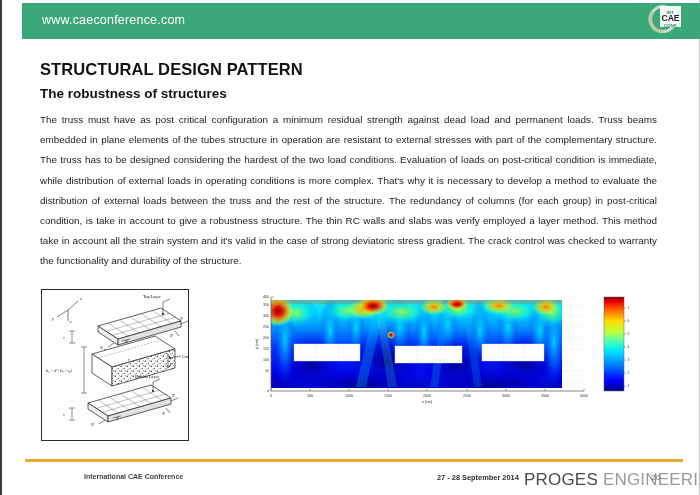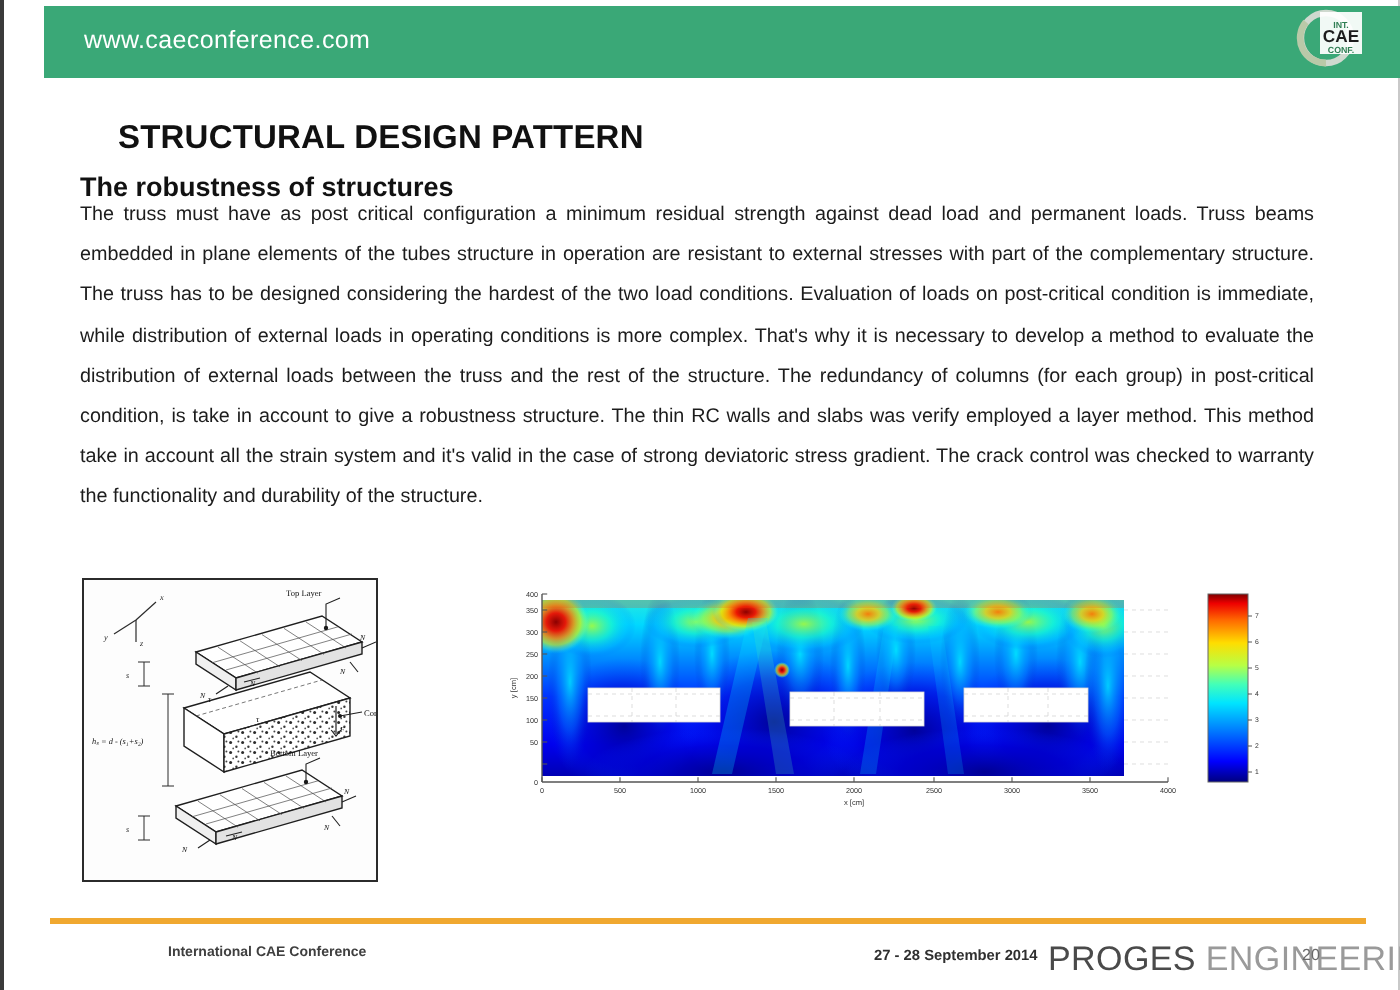--- a/index.html
+++ b/index.html
@@ -59,36 +59,35 @@
 
   
   .title-main {
     position: absolute;
     left: 40px; top: 60px;
     font-size: 16.5px;
     font-weight: bold;
     color: #111111;
     letter-spacing: 0.1px;
     white-space: nowrap;
-    margin-left: 19px;
   }
   .title-sub {
     position: absolute;
     left: 40px; top: 86px;
     font-size: 13.5px;
     font-weight: bold;
     color: #111111;
     white-space: nowrap;
     text-align: right;
   }
 
   
   .body-text {
     position: absolute;
-    left: 40px; top: 98px;
+    left: 40px; top: 110px;
     width: 617px;
     font-size: 9.9px;
     line-height: 20.2px;
     color: #1c1c1c;
     text-align: justify;
     text-justify: inter-word;
   }
 
   
   .fig-left {

